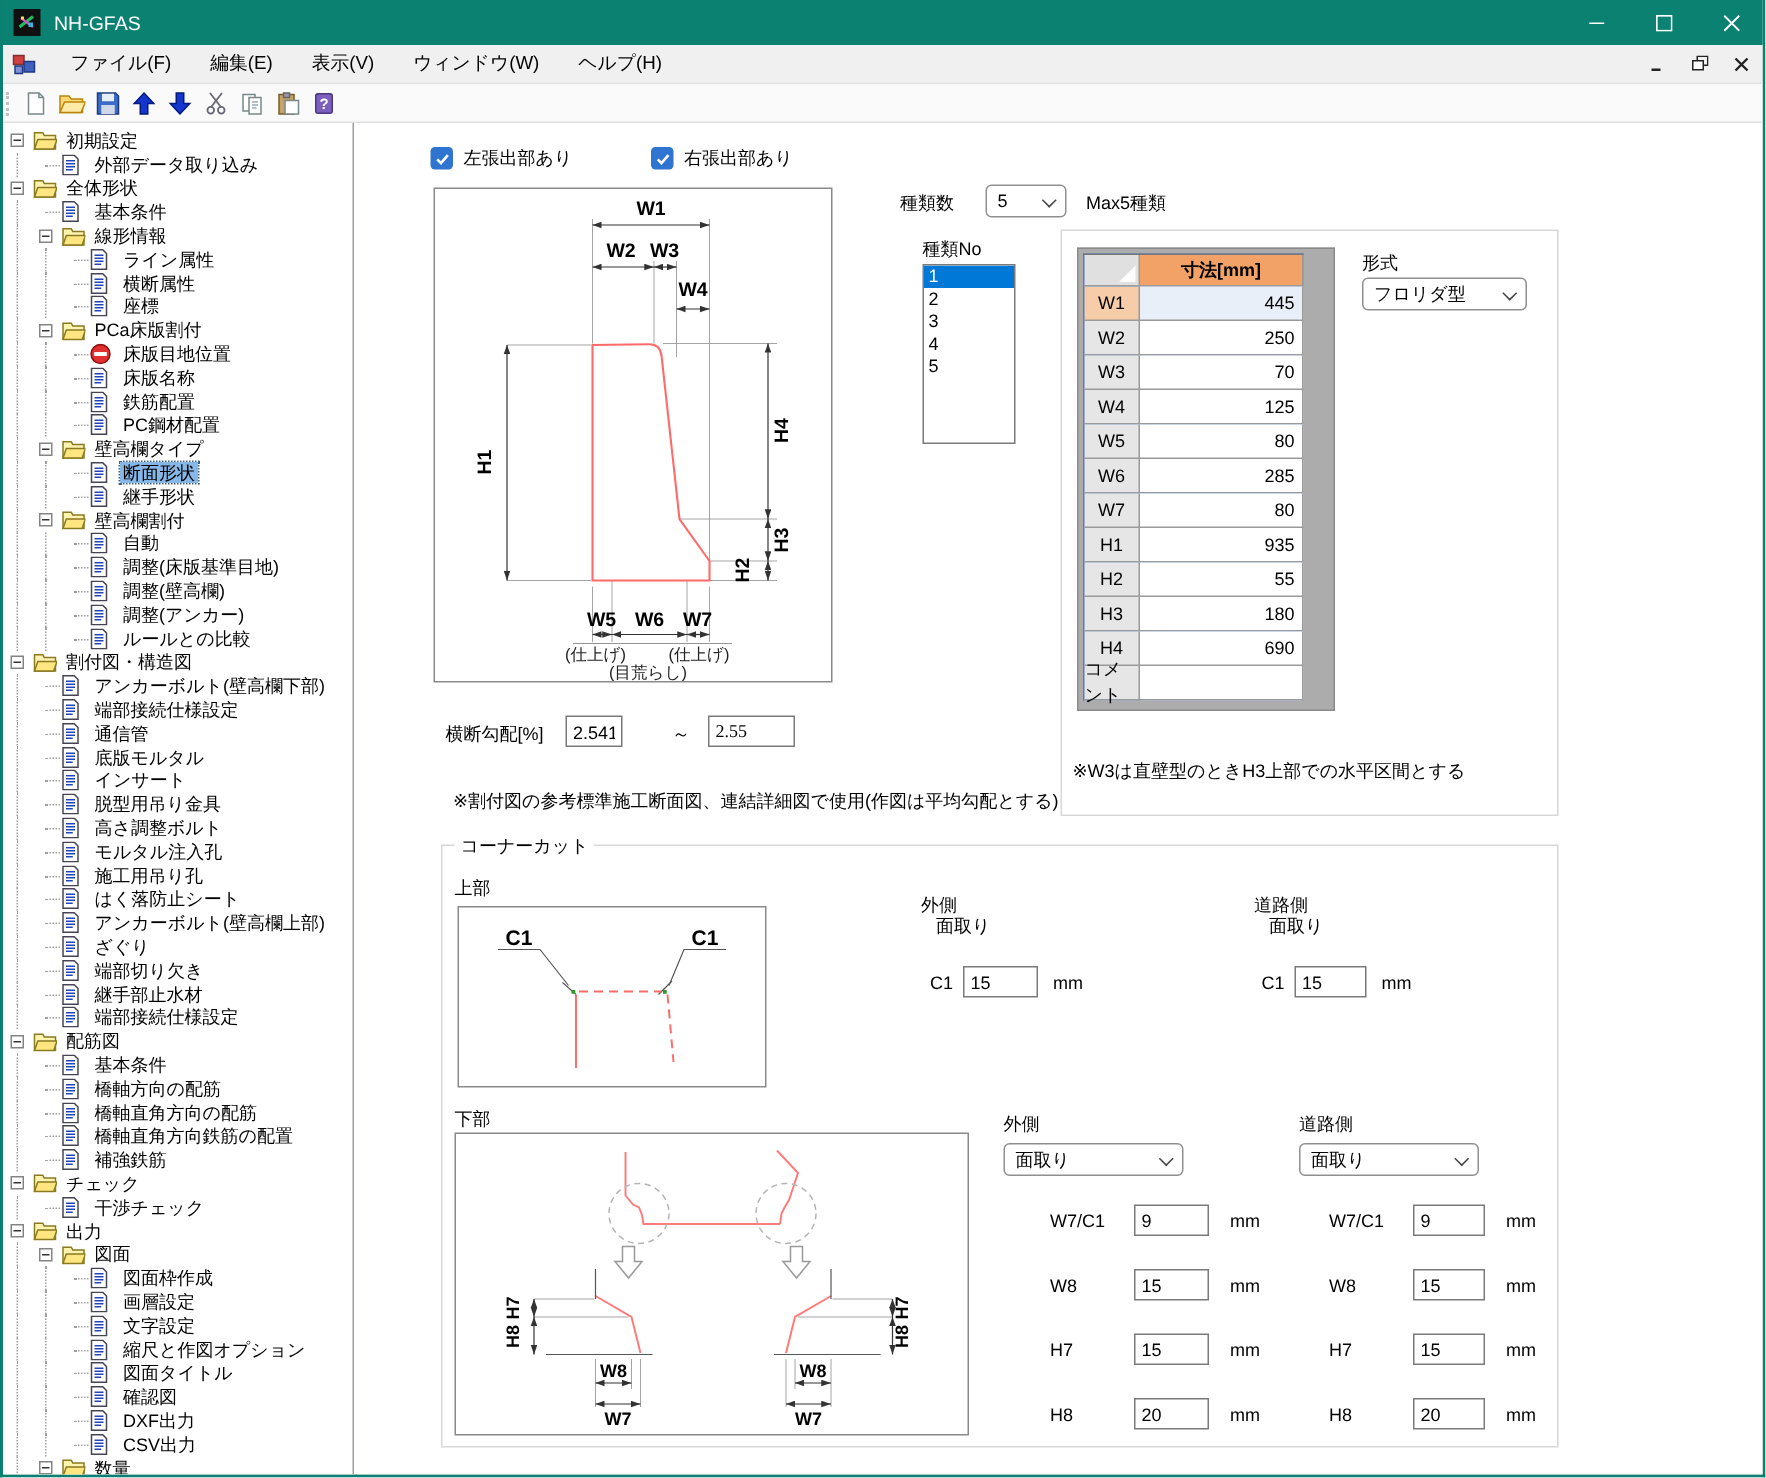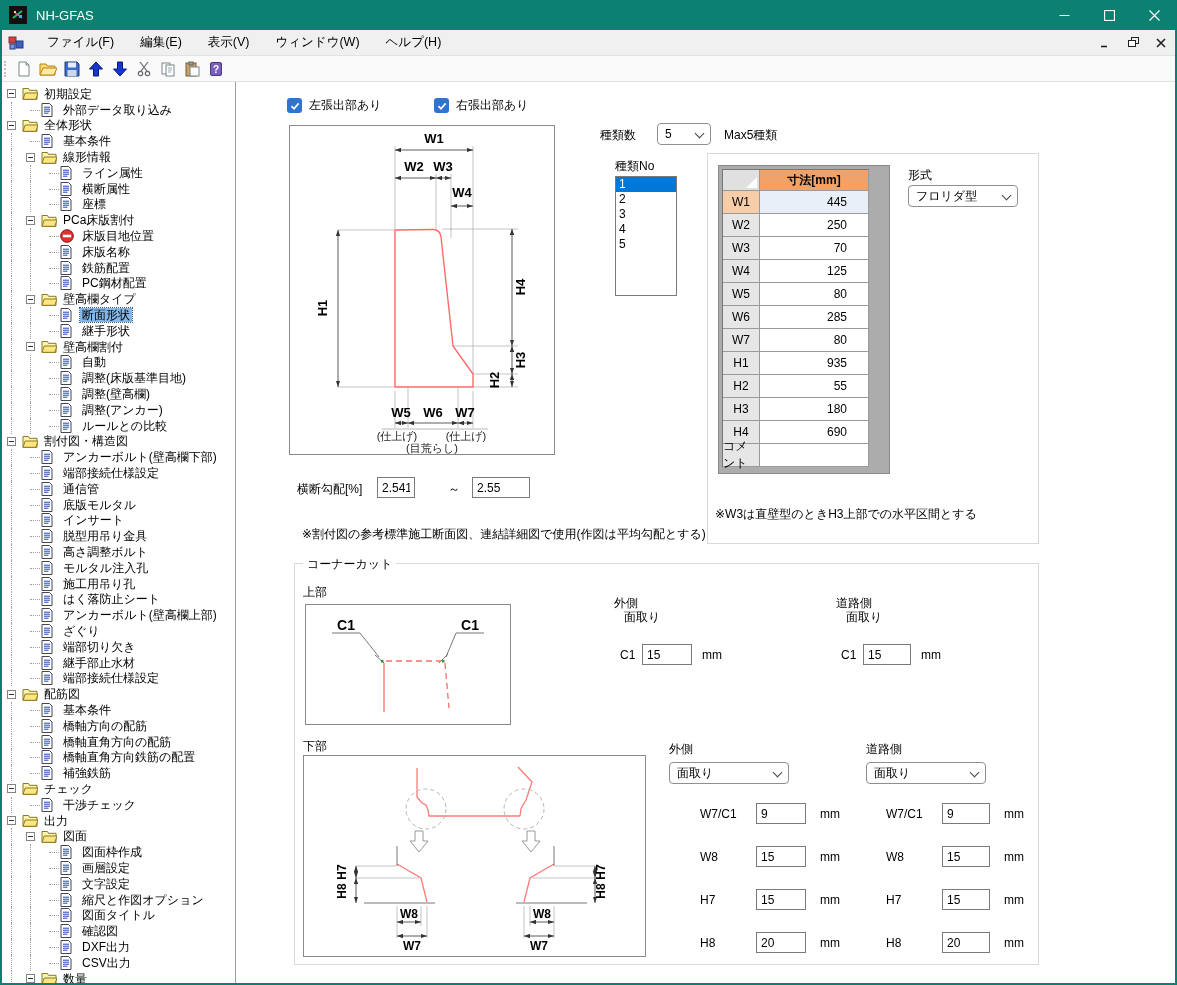--- a/index.html
+++ b/index.html
@@ -51,21 +51,21 @@
   .tin { border:1px solid #7a7a7a; height:21px; font-size:12px; padding:0 4px; font-family:inherit; width:100%; }
   .listbox { border:1px solid #7a7a7a; background:#fff; overflow:hidden; }
   .litem { height:15px; line-height:15px; padding-left:3px; }
   .litem.sel { background:#0078d7; color:#fff; }
 
   
   .gridwrap { background:#acacac; border:1px solid #8a8a8a; }
   .gtable { position:absolute; left:3px; top:3px; border-left:1px solid #777; border-top:1px solid #777; background:#3b82f6; width:147px; }
   .grow { display:flex; }
   .ghead { width:37px; height:23px; background:#e6e6e6; border-right:1px solid #9a9a9a; border-bottom:1px solid #9a9a9a; display:flex; align-items:center; justify-content:center; }
-  .gcell { width:109px; height:23px; background:#fff; border-right:1px solid #9a9a9a; border-bottom:1px solid #9a9a9a; display:flex; align-items:center; justify-content:flex-end; padding-right:21px; }
+  .gcell { width:109px; height:23px; background:#fff; border-right:1px solid #9a9a9a; border-bottom:1px solid #9a9a9a; display:flex; align-items:center; justify-content:flex-end; padding-right:5px; }
   .hrow .ghead { height:21px; background:#e0e0e0; position:relative; }
   .hrow .gcell { height:21px; background:#f2a266; justify-content:center; padding-right:0; font-weight:bold; }
   .grow.selrow .ghead { background:#f6cda8; }
   .grow.selrow .gcell { background:#e9eff9; }
   .cornertri { position:absolute; right:2px; bottom:2px; width:0; height:0; border-left:11px solid transparent; border-bottom:11px solid #fdfdfd; }
 
   .panel1 { border:1px solid #d8d8d8; }
   .groupbox { border:1px solid #d8d8d8; position:relative; }
   .gb-legend { position:absolute; left:8px; top:-8px; background:#fff; padding:0 4px; }
 
@@ -1038,21 +1038,21 @@
     <div class="abs combo" style="left:670px;top:103px;width:110px;height:22px">
       <span>フロリダ型</span>
       <span class="chev"></span>
     </div>
 
     <span class="abs lab" style="left:477px;top:424px">※W3は直壁型のときH3上部での水平区間とする</span>
 
     <span class="abs lab" style="left:59px;top:399px">横断勾配[%]</span>
     <input class="abs tin" style="left: 139px; top: 395px; width: 38px;" value="2.541">
     <span class="abs lab" style="left:210px;top:399px">～</span>
-    <input class="abs tin" style="left: 234px; top: 395px; width: 58px;" value="2.55">
+    <input class="abs tin" style="left: 234px; top: 395px; width: 58px; font-family: Liberation Serif, serif;" value="2.55">
     <span class="abs lab" style="left:64px;top:444px">※割付図の参考標準施工断面図、連結詳細図で使用(作図は平均勾配とする)</span>
 
     <div class="abs groupbox" style="left:56px;top:481px;width:745px;height:402px">
       <span class="gb-legend lab">コーナーカット</span>
 
       <span class="abs lab" style="left:8px;top:20px">上部</span>
 
       <div class="abs diagbox" style="left:10px;top:40px;width:206px;height:121px">
         <svg width="204" height="119" viewBox="0 0 204 119">
           <text class="dlab" style="font-size:14px" text-anchor="middle" x="40" y="25">C1</text>

